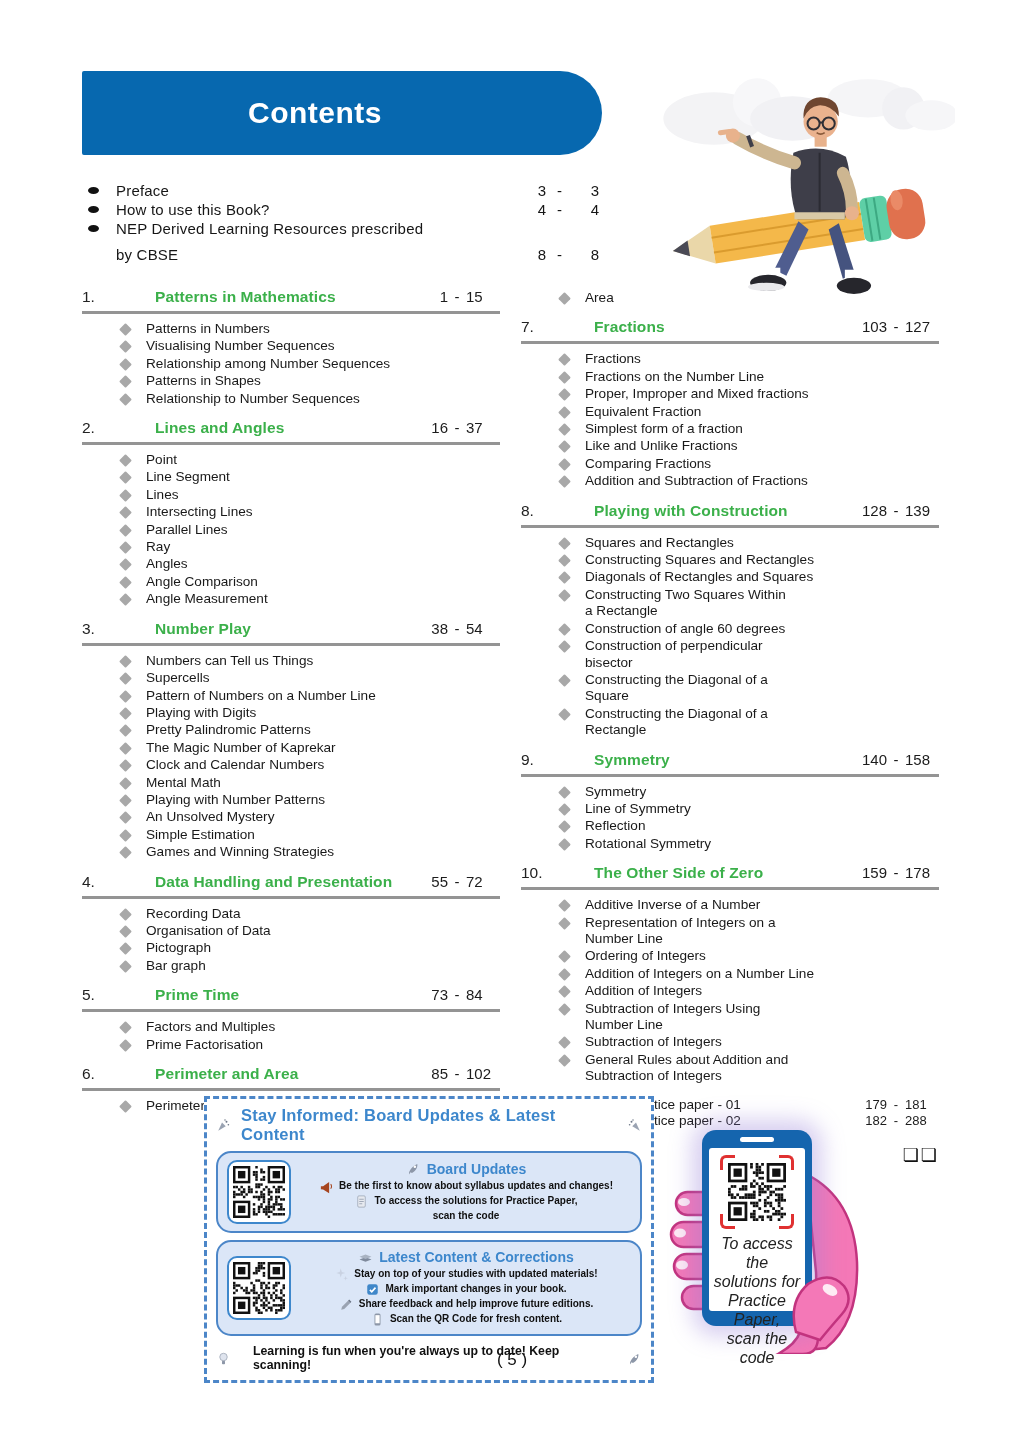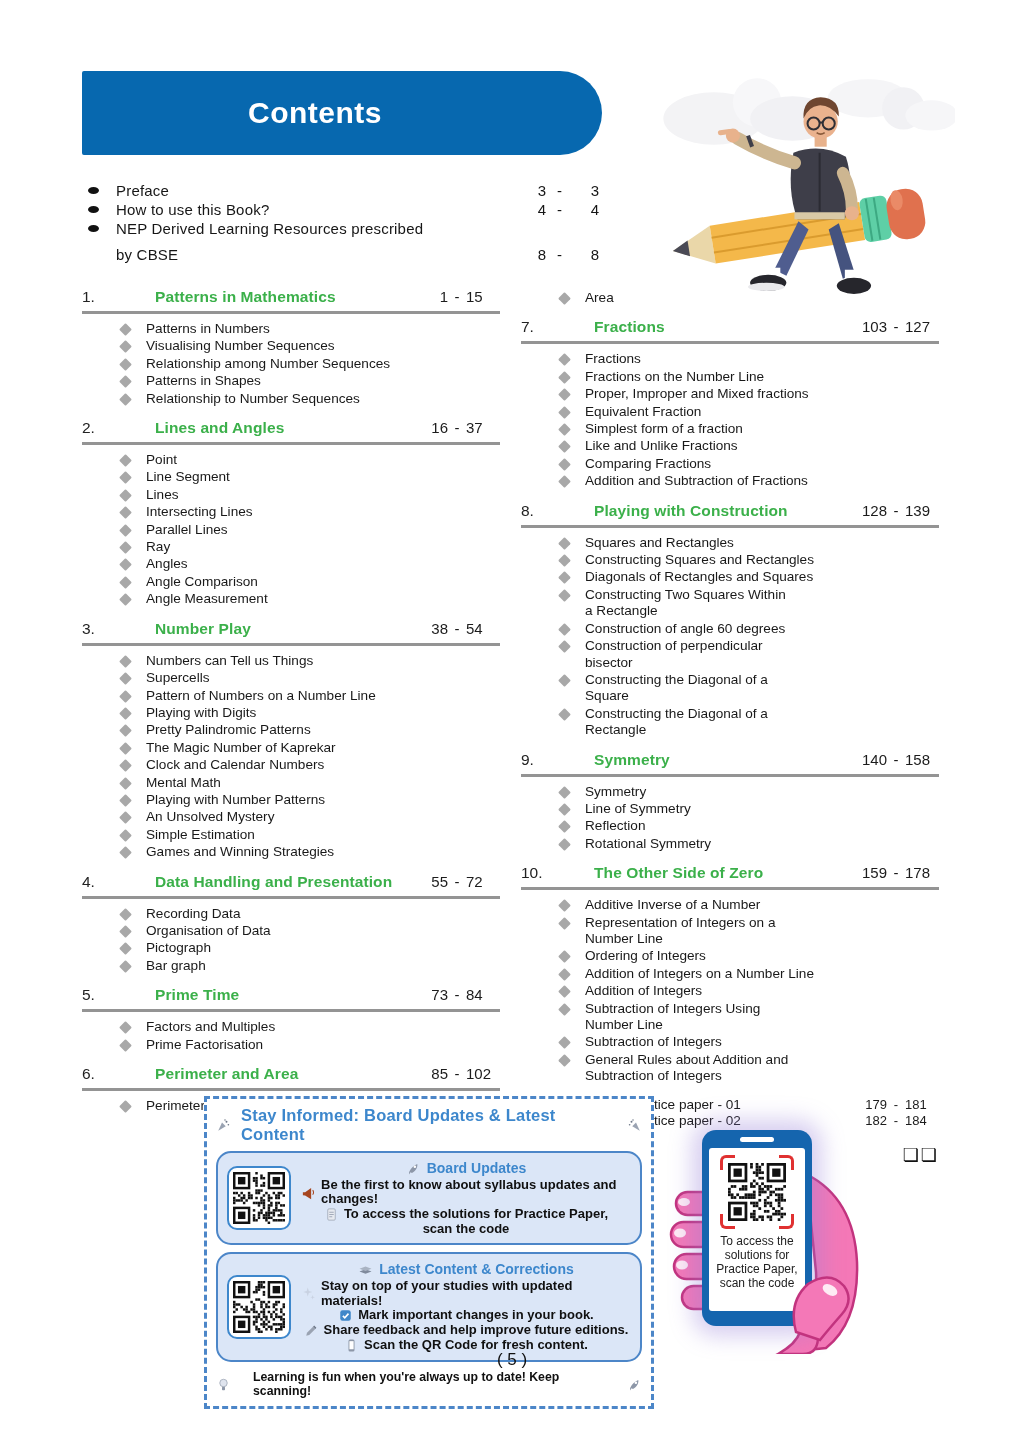--- a/index.html
+++ b/index.html
@@ -50,43 +50,43 @@
   .pp-label{flex:1;font-size:13.6px;color:#191919;}
   .pp-row .pg{font-size:13px;}
   .end-mark{text-align:right;font-size:18px;margin-top:16px;letter-spacing:2px;color:#111;}
 
   
   #info-box{position:absolute;left:204px;top:1096px;width:450px;border:3px dashed var(--boxblue);background:#fff;padding:7px 9px 8px;}
   .ib-title{display:flex;align-items:center;justify-content:center;gap:10px;color:var(--headblue);font-weight:700;font-size:16.5px;letter-spacing:.2px;}
   .ib-box{background:#dbe6f7;border:2.5px solid var(--boxblue);border-radius:15px;margin-top:7px;padding:7px 9px;display:flex;align-items:center;gap:10px;}
   .ib-qr{flex:0 0 64px;height:64px;background:#fff;border:2.5px solid var(--headblue);border-radius:10px;display:flex;align-items:center;justify-content:center;}
   .ib-qr svg{width:52px;height:52px;}
-  .ib-text{flex:1;}
+  .ib-text{flex:1;text-align:center;}
   .ib-head{display:flex;justify-content:center;align-items:center;gap:6px;color:var(--headblue);font-weight:700;font-size:14px;margin-bottom:2px;}
-  .ib-line{font-size:13px;font-weight:700;color:#101010;line-height:14.4px;display:flex;justify-content:center;align-items:center;gap:5px;}
+  .ib-line{font-size:10px;font-weight:700;color:#101010;line-height:14.4px;display:flex;justify-content:center;align-items:center;gap:5px;}
   .ib-footer{display:flex;justify-content:center;align-items:center;gap:22px;font-size:12.3px;font-weight:700;margin-top:8px;color:#101010;}
   .icon{display:inline-flex;width:15px;height:15px;flex:0 0 15px;}
   .icon svg{width:100%;height:100%;}
   .icon.flip{transform:scaleX(-1);}
 
   
   #phone-wrap{position:absolute;left:668px;top:1122px;width:200px;height:232px;}
   #hand-svg{position:absolute;left:0;top:0;width:200px;height:232px;}
   .phone{position:absolute;left:34px;top:8px;width:110px;height:196px;background:var(--phoneblue);border-radius:14px;
          box-shadow:0 0 22px 10px rgba(150,125,215,.38);z-index:2;}
   .speaker{position:absolute;top:7px;left:50%;transform:translateX(-50%);width:34px;height:5px;background:#fff;border-radius:3px;}
   .screen{position:absolute;left:7px;top:18px;right:7px;bottom:15px;background:#fff;border-radius:3px;padding:5px 3px;}
   .qr-frame{position:relative;width:74px;height:74px;margin:2px auto 5px;}
   .qr-frame svg{position:absolute;left:8px;top:8px;width:58px;height:58px;}
   .corner{position:absolute;width:15px;height:15px;border:3.5px solid var(--bracketred);}
   .corner.tl{left:0;top:0;border-right:none;border-bottom:none;border-top-left-radius:6px;}
   .corner.tr{right:0;top:0;border-left:none;border-bottom:none;border-top-right-radius:6px;}
   .corner.bl{left:0;bottom:0;border-right:none;border-top:none;border-bottom-left-radius:6px;}
   .corner.br{right:0;bottom:0;border-left:none;border-top:none;border-bottom-right-radius:6px;}
-  .phone-note{font-size:12px;line-height:14px;text-align:center;white-space:pre-line;color:#222;font-weight:500;}
+  .phone-note{font-style:italic;font-size:16px;line-height:19px;text-align:center;white-space:pre-line;color:#222;font-weight:500;}
   #thumb-svg{position:absolute;left:118px;top:140px;width:70px;height:80px;z-index:3;}
 
   
   #page-num{position:absolute;top:1350px;left:0;width:100%;text-align:center;font-size:17px;color:#111;}
 </style>
 </head>
 <body>
 
 <div id="page">
 
@@ -580,21 +580,21 @@
             <span class="pg-dash">-</span>
             <span class="pg-to">181</span>
           </span>
         </div>
         <div class="pp-row">
           <span class="pp-bullet"></span>
           <span class="pp-label">Practice paper - 02</span>
           <span class="pg">
             <span class="pg-from">182</span>
             <span class="pg-dash">-</span>
-            <span class="pg-to">184</span>
+            <span class="pg-to">288</span>
           </span>
         </div>
         <div class="end-mark">❏❏</div>
       </div>
   </div>
 
   <div id="info-box">
     <div class="ib-title">
       <span class="icon">
         <svg viewBox="0 0 20 20">

